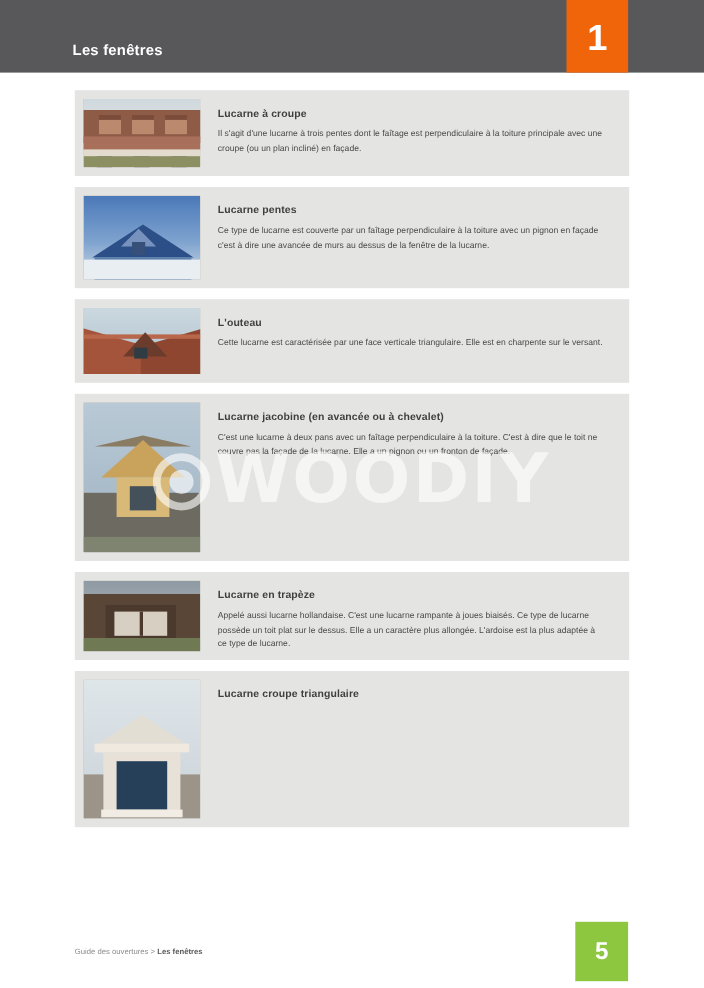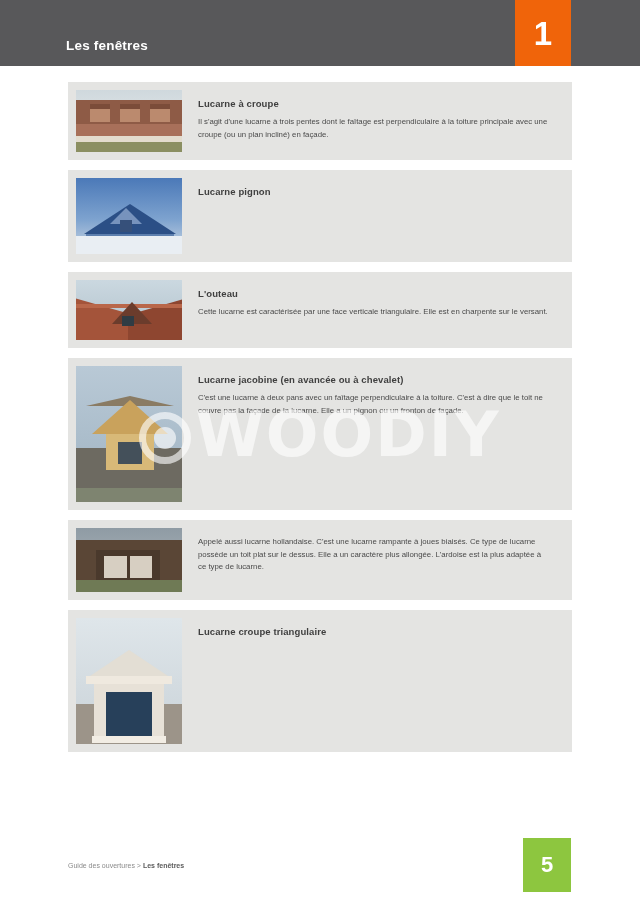--- a/index.html
+++ b/index.html
@@ -250,21 +250,22 @@
   <div class="card h2">
     <div class="thumb ph2">
       <div class="sky"></div>
         <div class="roof"></div>
         <div class="dorm"></div>
       <div class="dwin"></div>
         <div class="wall"></div>
         <div class="snow"></div>
     </div>
     <div class="card-body">
-      <p class="card-title">Lucarne pignon</p>
+      <p class="card-title">Lucarne pentes</p>
+      <p class="card-text">Ce type de lucarne est couverte par un faîtage perpendiculaire à la toiture avec un pignon en façade c'est à dire une avancée de murs au dessus de la fenêtre de la lucarne.</p>
     </div>
   </div>
 
   <div class="card h3">
     <div class="thumb ph3">
       <div class="sky"></div>
         <div class="roofL"></div>
         <div class="roofR"></div>
       <div class="ridge"></div>
         <div class="dorm"></div>
@@ -295,20 +296,21 @@
   <div class="card h5">
     <div class="thumb ph5">
       <div class="sky"></div>
         <div class="roof"></div>
         <div class="dorm"></div>
       <div class="win"></div>
         <div class="winbar"></div>
         <div class="grass"></div>
     </div>
     <div class="card-body">
+      <p class="card-title">Lucarne en trapèze</p>
       <p class="card-text">Appelé aussi lucarne hollandaise. C'est une lucarne rampante à joues biaisés. Ce type de lucarne possède un toit plat sur le dessus. Elle a un caractère plus allongée. L'ardoise est la plus adaptée à ce type de lucarne.</p>
     </div>
   </div>
 
   <div class="card h6">
     <div class="thumb ph6">
       <div class="sky"></div>
         <div class="roofbase"></div>
         <div class="ped"></div>
       <div class="cornice"></div>

